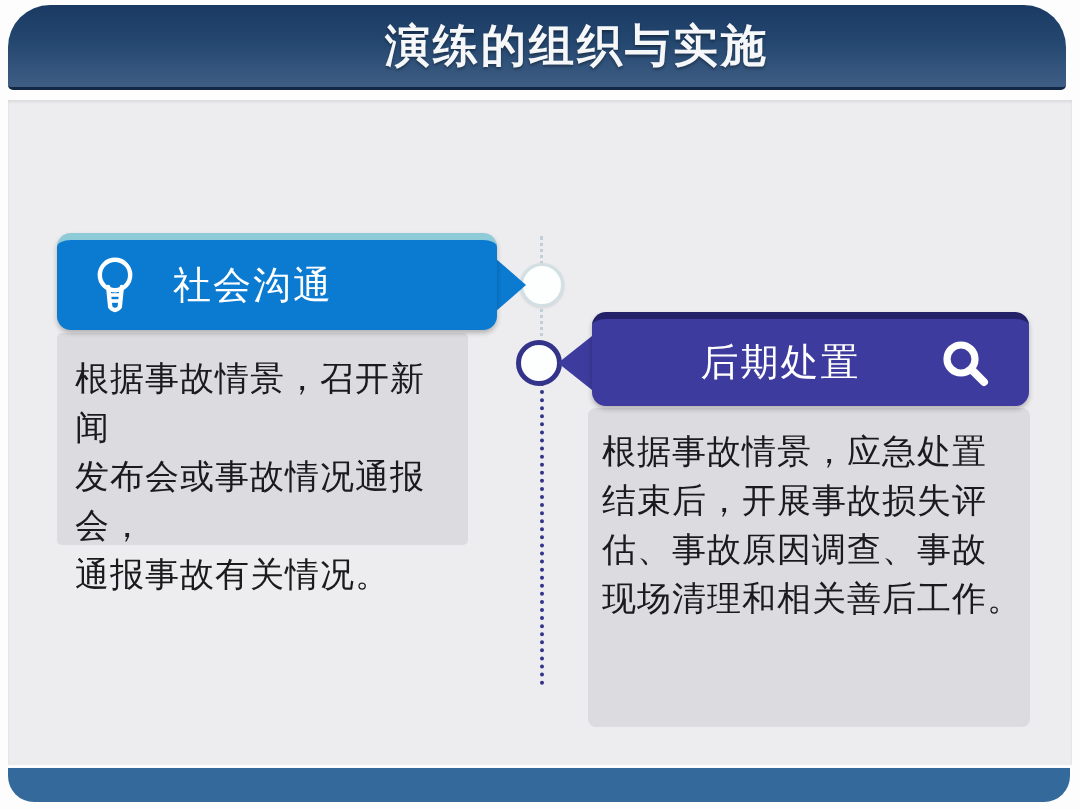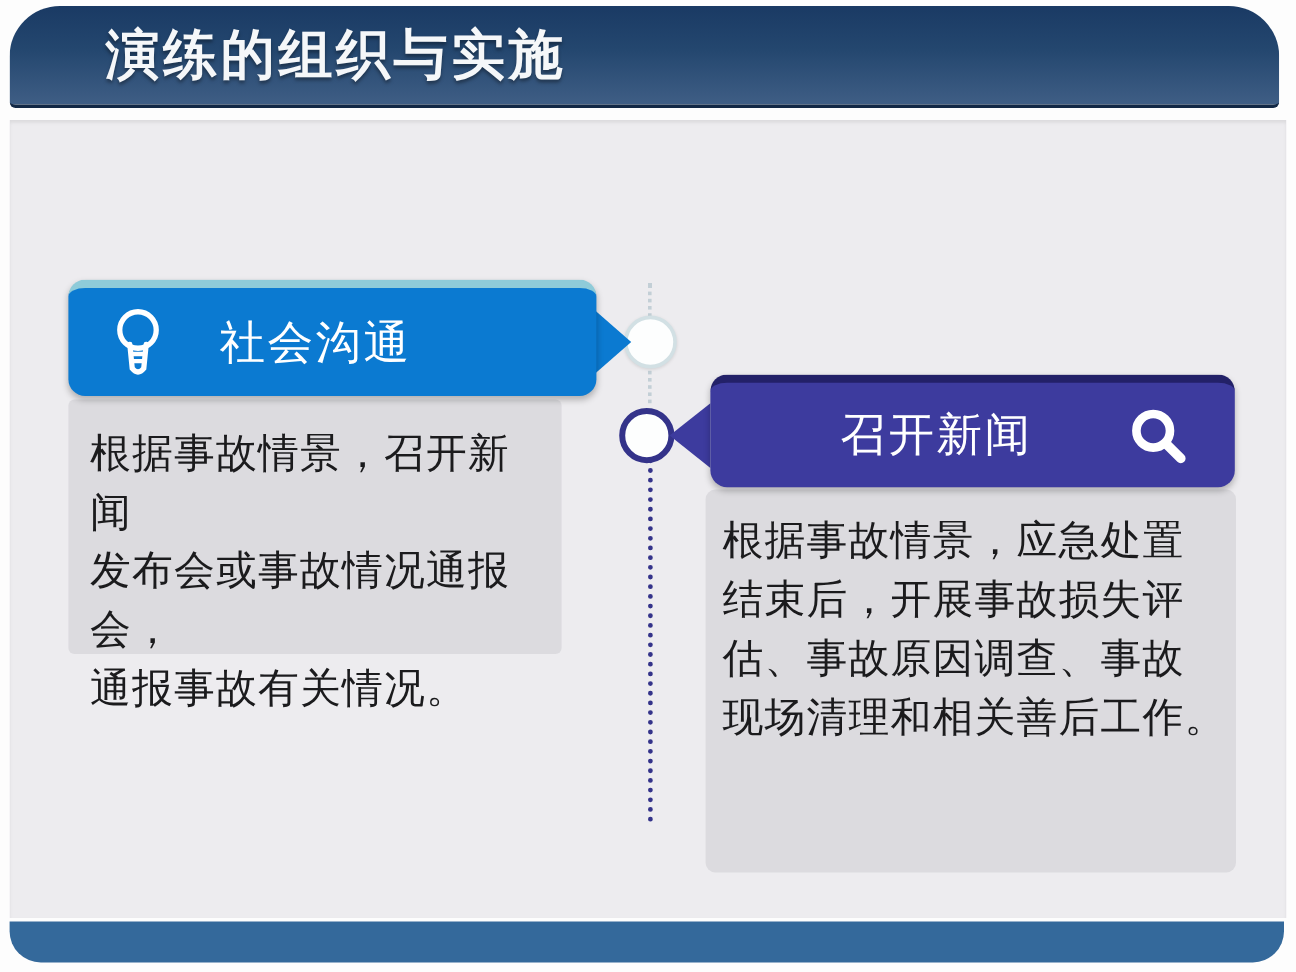--- a/index.html
+++ b/index.html
@@ -11,21 +11,21 @@
   }
   .slide{position:absolute;inset:0;}
 
   
   .title-bar{
     position:absolute;left:8px;top:5px;width:1058px;height:85px;
     background:linear-gradient(180deg,var(--title-bar-top,#1a3a64) 0%,#24476f 45%,var(--title-bar-bottom,#3f5e85) 100%);
     border-radius:42px 42px 5px 5px;
     border-bottom:3px solid #122845;
     box-sizing:border-box;
-    display:flex;align-items:center;
+    display:flex;align-items:center;justify-content:center;
   }
   .title-bar .title{
     color:#f5f7f9;font-size:45px;font-weight:bold;
     letter-spacing:3px;padding-left:80px;
     text-shadow:0 2px 3px rgba(0,0,0,.35);
   }
 
   
   .main-area{
     position:absolute;left:8px;top:100px;width:1064px;height:665px;
@@ -64,21 +64,21 @@
     position:absolute;box-sizing:border-box;z-index:3;
     border-radius:14px;display:flex;align-items:center;
     color:#fff;
     box-shadow:0 3px 5px rgba(0,0,0,.25);
   }
   .card-header .label{font-size:38px;letter-spacing:2px;}
   .card-header.left{
     left:57px;top:233px;width:440px;height:97px;
     background:var(--left-accent,#0b7ad1);
     border-top:7px solid var(--left-accent-highlight,#8ecbd9);
-    padding-left:30px;gap:40px;
+    padding-left:30px;gap:30px;
   }
   .card-header.right{
     left:592px;top:312px;width:437px;height:94px;
     background:var(--right-accent,#3d3b9e);
     border-top:7px solid var(--right-accent-highlight,#232168);
     justify-content:center;
   }
   .card-header.right .label{margin-right:60px;}
   .hdr-icon{display:flex;align-items:center;justify-content:center;}
   .hdr-icon.search{position:absolute;right:38px;top:50%;transform:translateY(-50%);}
@@ -121,21 +121,21 @@
         <line x1="11.6" y1="23.5" x2="16.4" y2="23.5" stroke="#ffffff" stroke-width="1.8"></line>
       </svg>
     </span>
     <span class="label">社会沟通</span>
   </div>
   <div class="card-body left">根据事故情景，召开新闻
 发布会或事故情况通报会，
 通报事故有关情况。</div>
 
   <div class="card-header right">
-    <span class="label">召开新闻</span>
+    <span class="label">后期处置</span>
     <span class="hdr-icon search">
       <svg width="52" height="52" viewBox="0 0 26 26" fill="none">
         <circle cx="11" cy="11" r="7" stroke="#ffffff" stroke-width="3.6"></circle>
         <line x1="16.2" y1="16.2" x2="22.5" y2="22.5" stroke="#ffffff" stroke-width="4" stroke-linecap="round"></line>
       </svg>
     </span>
   </div>
   <div class="card-body right">根据事故情景，应急处置
 结束后，开展事故损失评
 估、事故原因调查、事故

